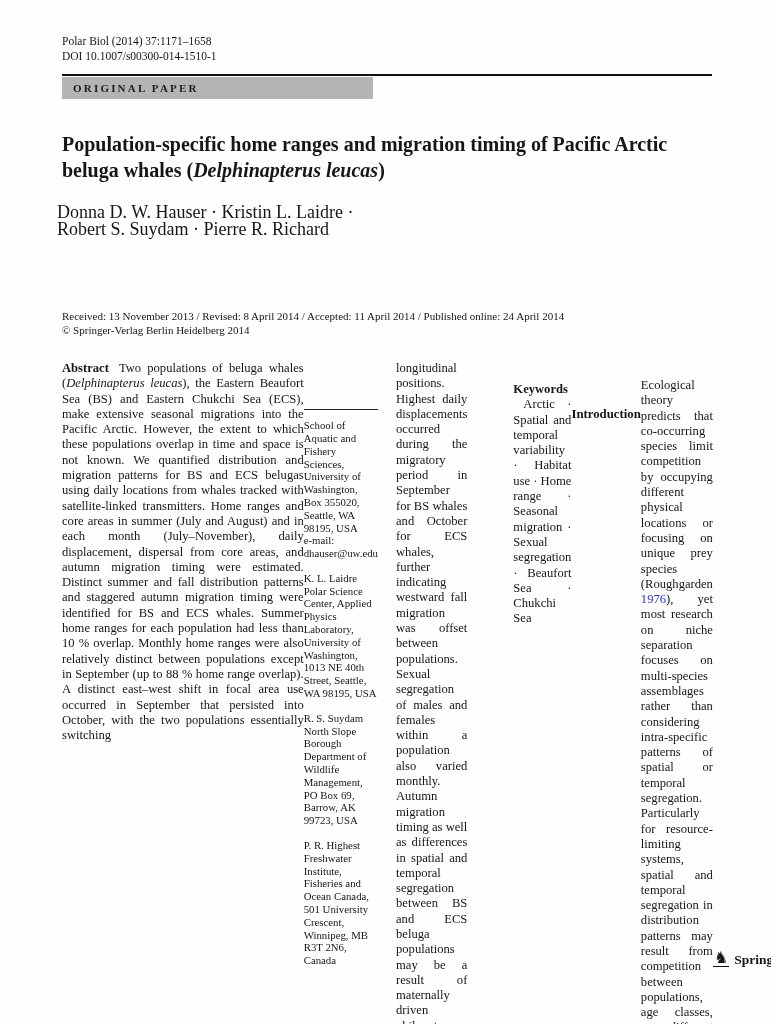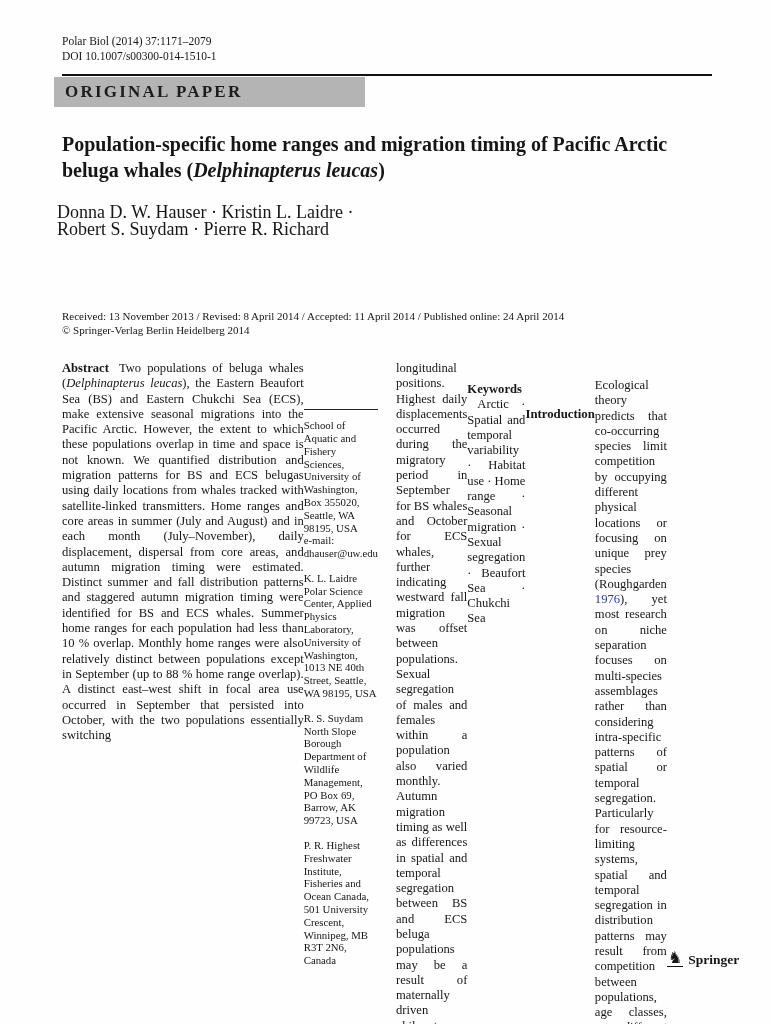--- a/index.html
+++ b/index.html
@@ -14,57 +14,57 @@
     width:771px;height:1024px;
     background:#fefefe;
     font-family:"Liberation Serif","DejaVu Serif",serif;
     color:var(--text);
     overflow:hidden;
   }
   
   .journal-head{position:absolute;left:62px;top:34px;width:650px;font-size:11.5px;line-height:14.5px;}
   .head-rule{position:absolute;left:62px;top:74px;width:650px;height:2px;background:var(--rule);}
   .banner{
-    position:absolute;left:54px;top:77px;width:300px;
+    position:absolute;left:62px;top:77px;width:300px;
     background:var(--banner_bg);
     padding:5px 0 5px 11px;
-    font-size:17px;font-weight:bold;letter-spacing:2.2px;color:#1c1c1c;
+    font-size:11px;font-weight:bold;letter-spacing:2.2px;color:#1c1c1c;
   }
   
   .title{position:absolute;left:62px;top:131px;width:648px;font-size:20px;font-weight:bold;line-height:26px;}
   .authors{position:absolute;left:57px;top:204px;width:500px;font-size:18px;font-weight:normal;line-height:16.5px;}
   .dates{position:absolute;left:62px;top:309px;width:650px;font-size:11px;line-height:14px;}
   
   .columns{position:absolute;left:62px;top:361px;width:650px;height:606px;display:flex;gap:18px;}
   .col{width:316px;display:flex;flex-direction:row;}
   .body-text{font-size:12.6px;line-height:15.3px;text-align:justify;}
   .body-text .lbl{font-weight:bold;}
   .lbl-gap{display:inline-block;width:10px;}
   .it{font-style:italic;}
   .cite{color:var(--link);cursor:pointer;}
-  .kw{margin-top:21px;}
+  .kw{margin-top:21px;margin-left:46px;}
   .sec-head{margin-top:46px;font-size:12.8px;font-weight:bold;}
   .intro-p{margin-top:17px;}
   
   .footnotes{margin-top:auto;}
   .fn-rule{height:1px;background:#222;margin-bottom:9px;}
   .fn-block{font-size:10.8px;line-height:12.8px;margin-bottom:12px;}
   .fn-block:last-child{margin-bottom:0;}
   
   .springer{margin-top:auto;align-self:flex-end;display:flex;align-items:flex-end;}
   .horse{font-size:16px;line-height:15px;border-bottom:1.6px solid #111;padding:0 1px 1px 1px;}
   .sp-name{font-weight:bold;font-size:13.5px;margin-left:5px;line-height:15px;}
 </style>
 </head>
 <body>
 
 <div class="page">
 
   <div class="journal-head">
-    <div>Polar Biol (2014) 37:1171–2079</div>
+    <div>Polar Biol (2014) 37:1171–1658</div>
     <div>DOI 10.1007/s00300-014-1510-1</div>
   </div>
   <div class="head-rule"></div>
   <div class="banner">ORIGINAL PAPER</div>
 
   <div class="title"><span>Population-specific home ranges and migration timing of Pacific Arctic beluga whales (</span><span class="it">Delphinapterus leucas</span><span>)</span></div>
 
   <div class="authors">
     <div>Donna D. W. Hauser · Kristin L. Laidre ·</div>
     <div>Robert S. Suydam · Pierre R. Richard</div>

